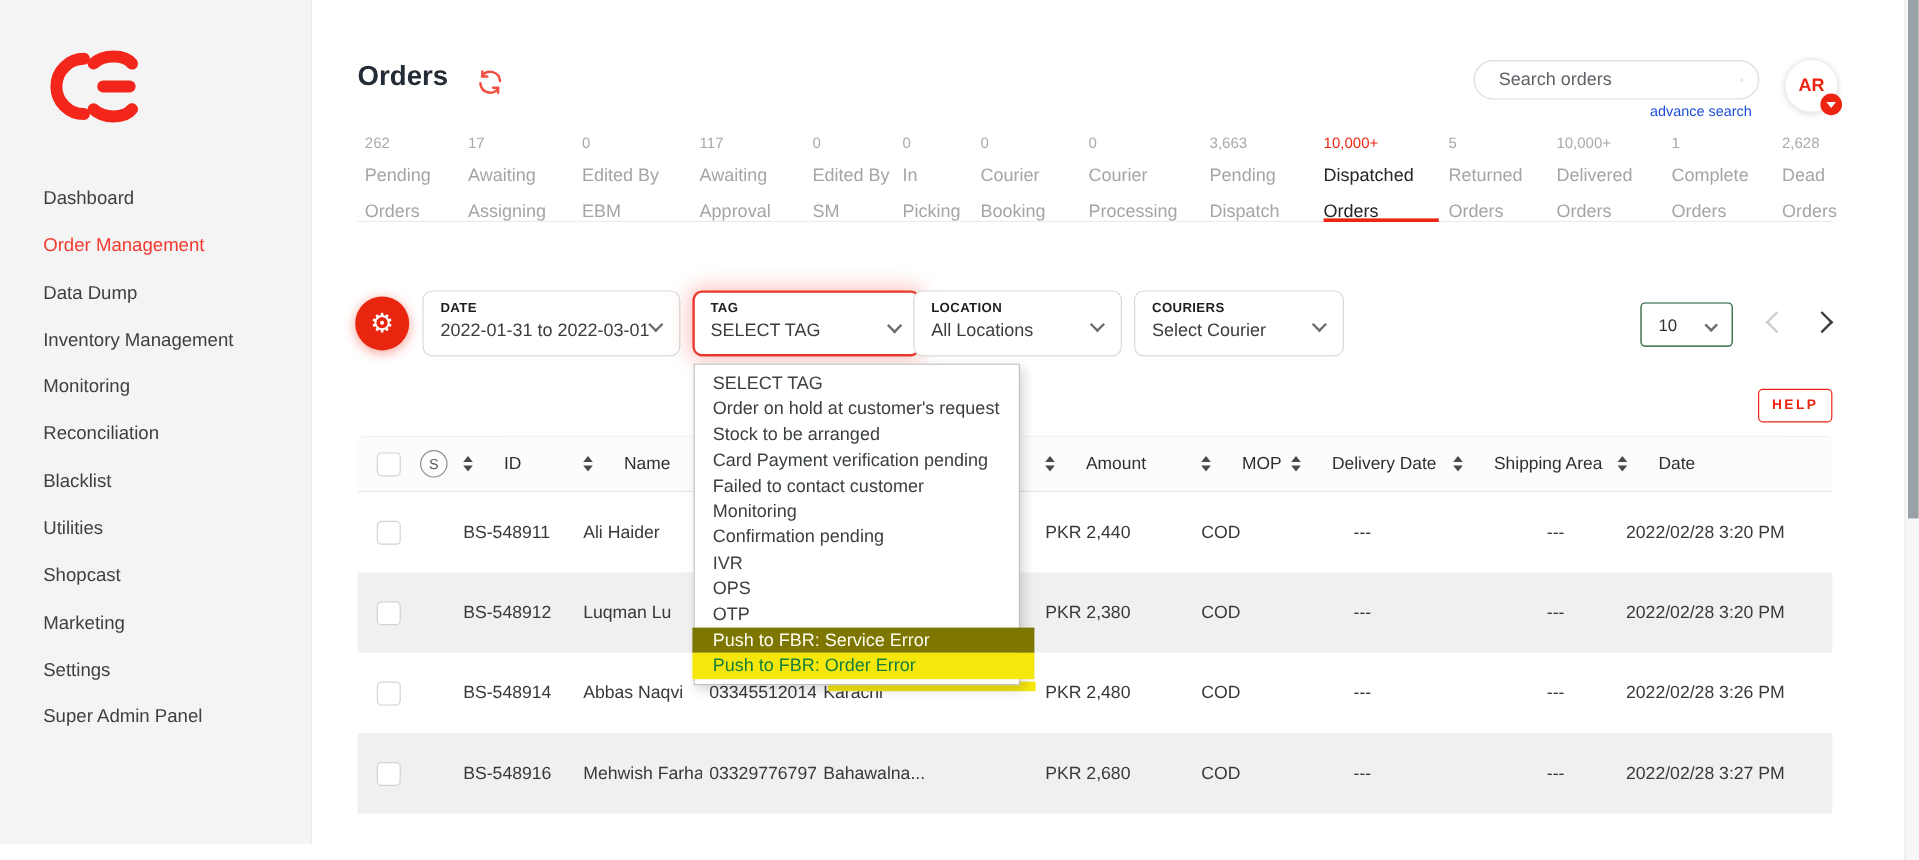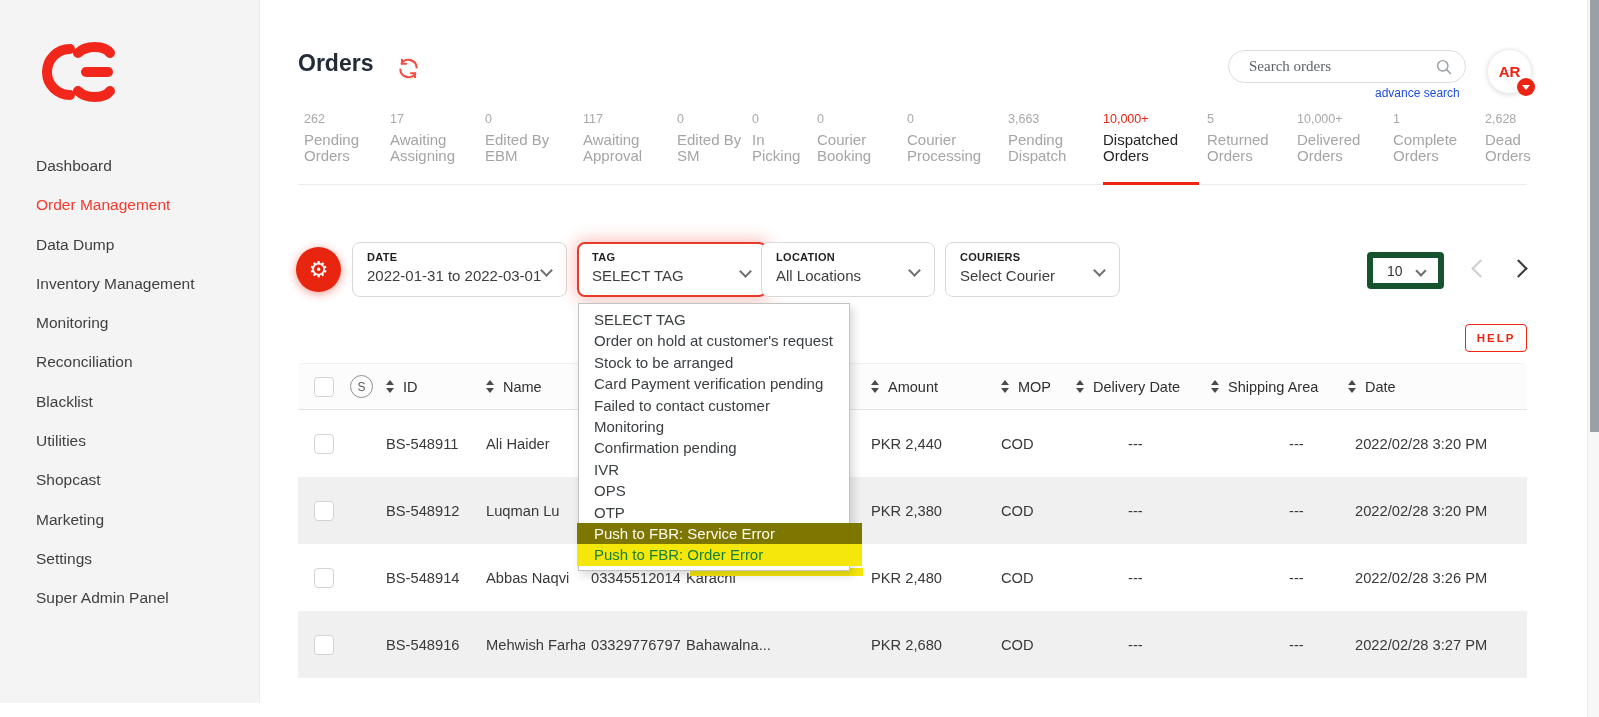--- a/index.html
+++ b/index.html
@@ -14,34 +14,34 @@
   .menu li{line-height:39.3px;font-size:15.5px;color:#3f3f3f;cursor:pointer;white-space:nowrap}
   .menu li.active{color:#f4392e}
 
   
   .main{position:absolute;left:260px;top:0;right:12px;height:717px}
   .title{position:absolute;left:38px;top:50px;font-size:23px;font-weight:700;color:#222b36}
   .refresh{position:absolute;left:137px;top:57px;cursor:pointer}
 
   .search{position:absolute;left:968px;top:50px;width:238px;height:33px;border:1px solid #dcdcdc;border-radius:17px;
           display:flex;align-items:center;padding:0 12px 0 18px;background:#fff}
-  .search input{border:none;outline:none;flex:1;font-size:15px;color:#333;background:transparent;font-family:Liberation Serif, serif}
+  .search input{border:none;outline:none;flex:1;font-size:15px;color:#333;background:transparent;font-family:Liberation Sans, sans-serif}
   .search input::placeholder{color:#5f6368}
   .adv{position:absolute;left:1115px;top:86px;font-size:12px;color:#1d4ed8;cursor:pointer}
   .avatar{position:absolute;left:1227px;top:49px;width:45px;height:45px;border-radius:50%;background:#fff;
           border:1px solid #eee;box-shadow:0 1px 5px rgba(0,0,0,.14);display:flex;align-items:center;justify-content:center;
           font-weight:700;color:#ee2413;font-size:15px;cursor:pointer}
   .avatar .badge{position:absolute;right:-4px;bottom:-3px;width:18px;height:18px;border-radius:50%;background:#ee2413;
           display:flex;align-items:center;justify-content:center}
   .caret{width:0;height:0;border-left:4px solid transparent;border-right:4px solid transparent;border-top:5px solid #fff}
 
   
   .tab{position:absolute;top:112px;cursor:pointer}
   .tab .cnt{font-size:12.5px;color:#a9a9a9;margin-bottom:6px}
-  .tab .lbl{font-size:15px;color:#a5a5a5;line-height:16px;width:68px}
+  .tab .lbl{font-size:15px;color:#a5a5a5;line-height:30px;width:68px}
   .tab.narrow .lbl{width:42px}
   .tab.active .cnt{color:#ee2413}
   .tab.active .lbl{color:#252525;font-weight:400;width:80px}
   .tabs-line{position:absolute;left:38px;top:184px;width:1229px;height:1px;background:#ececec}
   .active-underline{position:absolute;left:843px;top:182px;width:96px;height:3px;background:#ee2413}
 
   
   .gear-btn{position:absolute;left:36px;top:247px;width:45px;height:45px;border-radius:50%;background:#e8250f;color:#fff;
             display:flex;align-items:center;justify-content:center;font-size:22px;cursor:pointer;
             box-shadow:0 2px 10px rgba(232,37,15,.45)}
@@ -49,38 +49,38 @@
         padding:8px 14px;cursor:pointer}
   .fbox .flabel{font-size:11px;font-weight:700;color:#1f1f1f;letter-spacing:.3px}
   .fbox .fvalue{font-size:15px;color:#3d3d3d;margin-top:4px;white-space:nowrap;overflow:hidden;padding-right:26px}
   .fbox .chev{position:absolute;right:15px;top:23px}
   #f-date{left:92px;width:215px}
   #f-tag{left:317px;width:190px;border:2px solid #e8392a;box-shadow:0 0 16px 3px rgba(242,60,45,.30);padding:7px 13px}
   #f-loc{left:501px;width:174px}
   #f-cour{left:685px;width:175px}
   .chev{display:inline-block;width:9px;height:9px;border-right:2px solid #6f6f6f;border-bottom:2px solid #6f6f6f;transform:rotate(45deg)}
 
-  .pagesize{position:absolute;left:1107px;top:252px;width:77px;height:37px;border:6px solid #14532d;border-radius:4px;
+  .pagesize{position:absolute;left:1107px;top:252px;width:77px;height:37px;border:1px solid #14532d;border-radius:4px;
             display:flex;align-items:center;justify-content:space-between;padding:0 13px 0 14px;font-size:14px;color:#333;cursor:pointer}
   .pagesize .chev{width:8px;height:8px}
   .pg{position:absolute;top:262px;width:13px;height:13px;border-right:2.2px solid #3c3c3c;border-bottom:2.2px solid #3c3c3c;cursor:pointer}
   .pg.prev{left:1214px;transform:rotate(135deg);border-color:#cfcfcf}
   .pg.next{left:1252px;transform:rotate(-45deg)}
 
   .help{position:absolute;left:1205px;top:324px;width:62px;height:28px;border:1px solid #ee2413;border-radius:4px;background:#fff;
         color:#ee2413;font-size:11.5px;font-weight:700;letter-spacing:2px;display:flex;align-items:center;justify-content:center;cursor:pointer}
 
   
   .table{position:absolute;left:38px;top:363px;width:1229px}
   .grid{display:grid;grid-template-columns:40px 42px 100px 105px 95px 185px 130px 75px 135px 137px 185px;align-items:center}
   .thead{height:47px;background:#fcfcfc;border-top:1px solid #efefef;border-bottom:1px solid #e3e3e3;border-radius:6px 6px 0 0}
   .trow{height:67px;background:#fff}
   .trow.alt{background:#f0f0f1}
   .cell{font-size:14.7px;color:#393939;padding-left:6px;white-space:nowrap;overflow:hidden}
-  .hcell{display:flex;align-items:center;gap:9px;padding-left:6px;font-size:14.5px;color:#2f2f2f;cursor:pointer}
+  .hcell{display:flex;align-items:center;gap:26px;padding-left:6px;font-size:14.5px;color:#2f2f2f;cursor:pointer}
   .sort{display:inline-flex;flex-direction:column;gap:3px}
   .sort i{display:block;width:0;height:0;border-left:4.5px solid transparent;border-right:4.5px solid transparent}
   .sort .up{border-bottom:5px solid #4a4a4a}
   .sort .dn{border-top:5px solid #4a4a4a}
   .cbx{width:20px;height:20px;border:1.5px solid #d3d3d3;border-radius:4px;background:#fff;margin-left:16px;cursor:pointer}
   .scol{width:23px;height:23px;border:1.5px solid #8f8f8f;border-radius:50%;display:flex;align-items:center;justify-content:center;
         font-size:12px;color:#5a5a5a;margin-left:12px}
   .c-del{padding-left:58px}
   .c-ship{padding-left:84px}
   .c-date{padding-left:13px}

